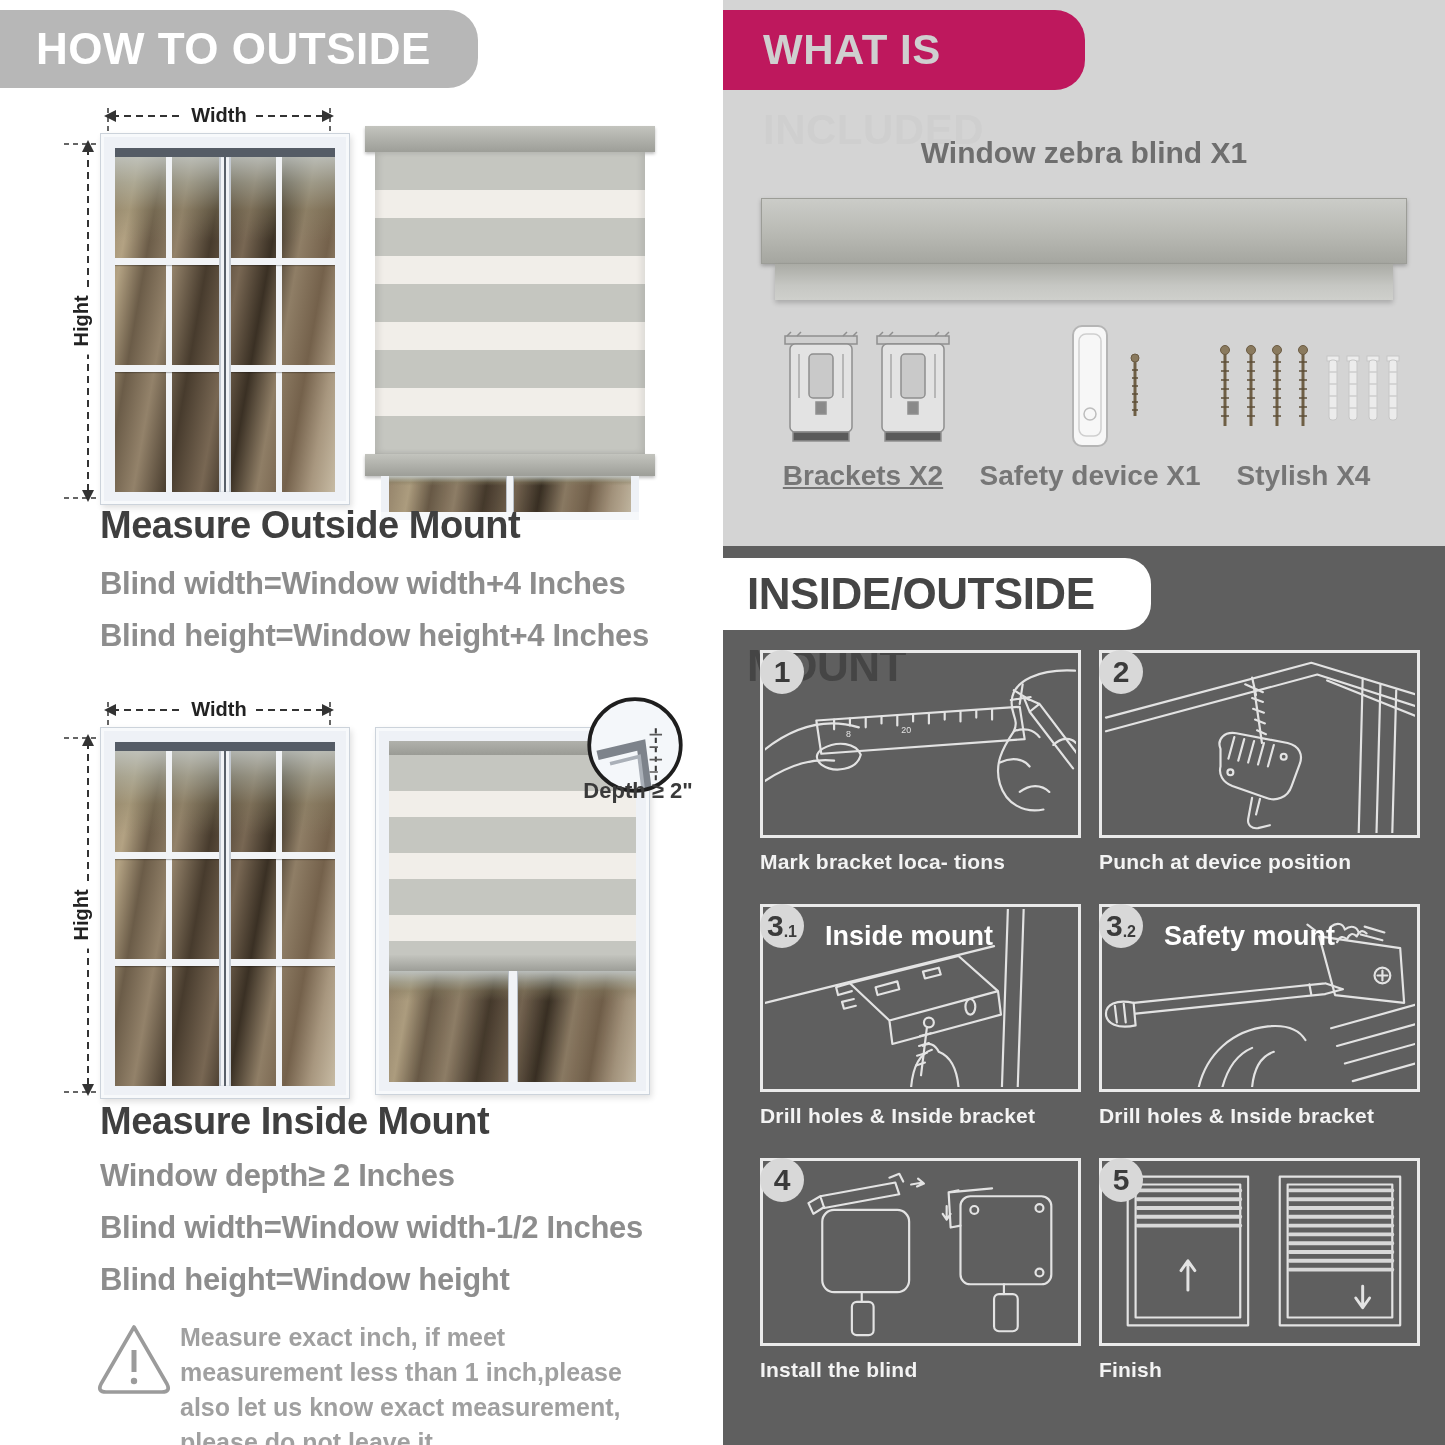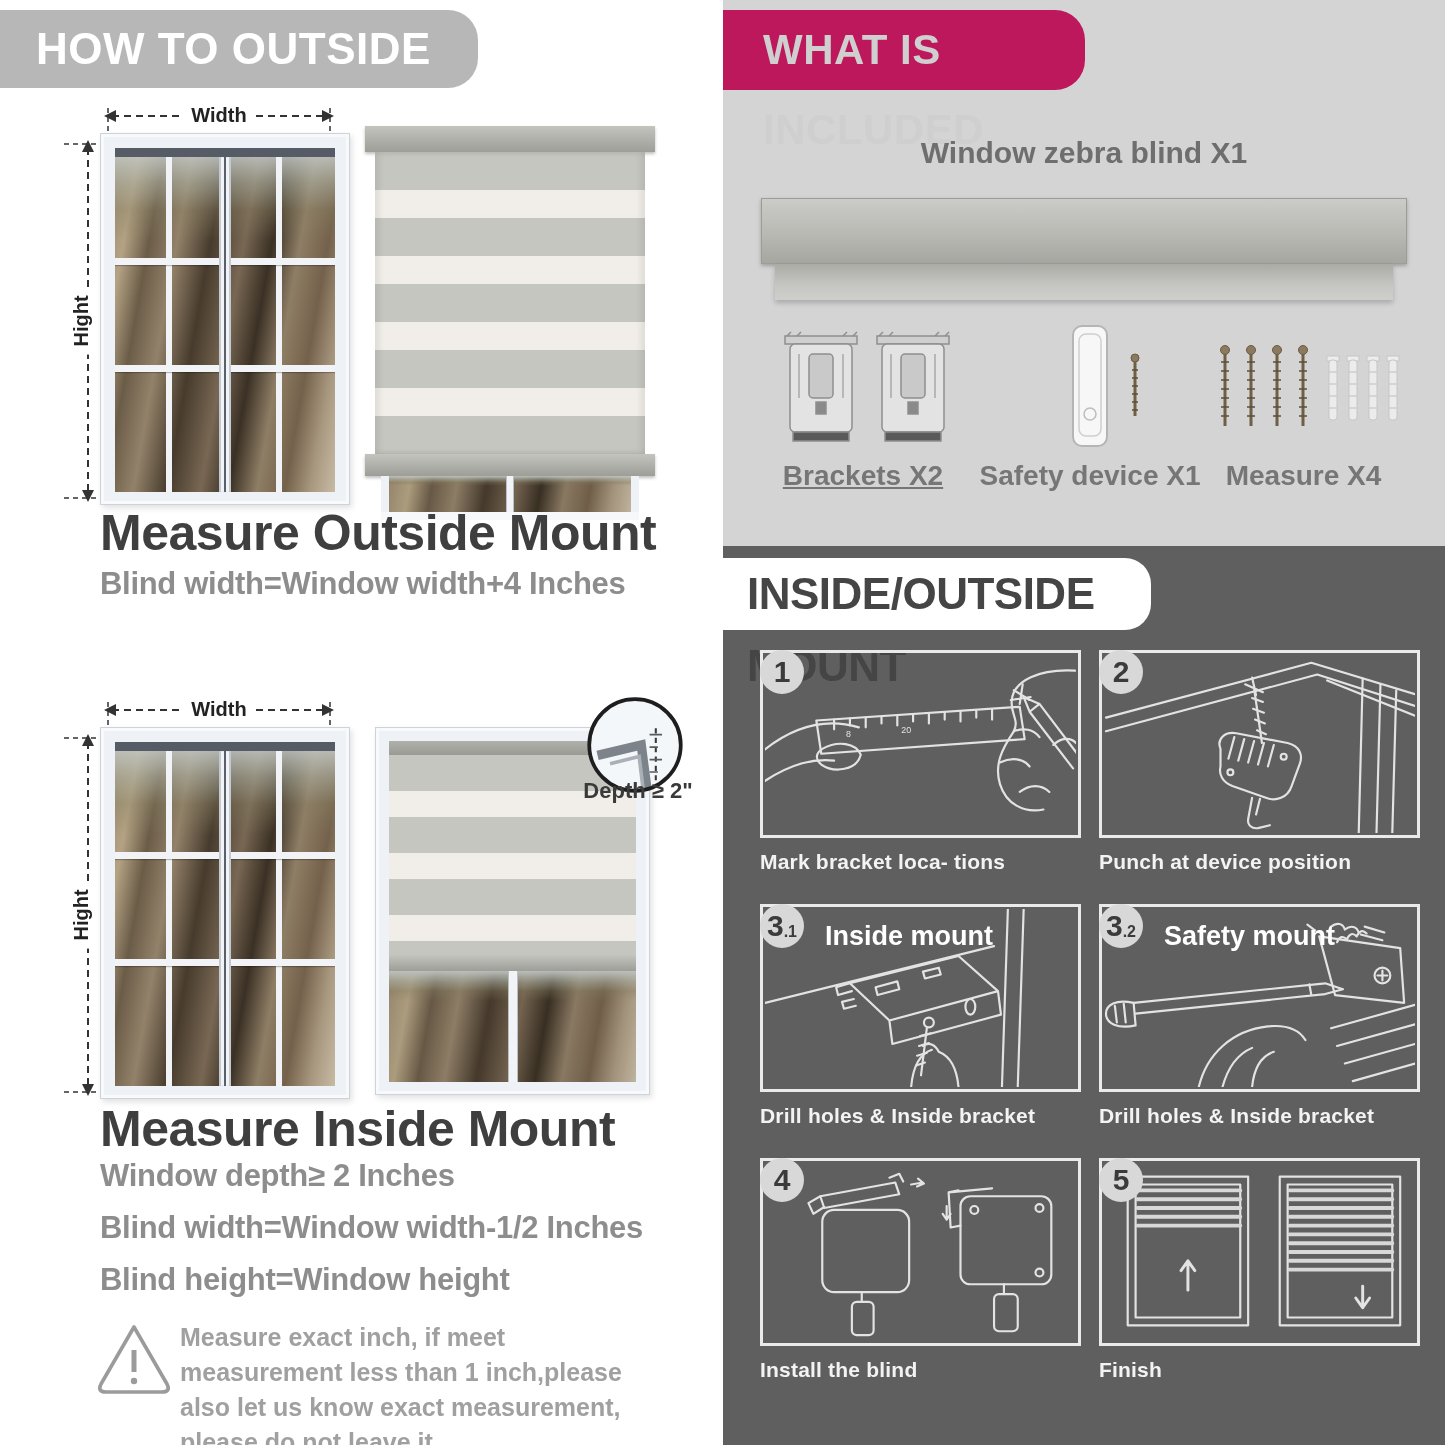--- a/index.html
+++ b/index.html
@@ -5,21 +5,21 @@
   html,body{margin:0;padding:0;background:#fff;}
   .canvas{position:relative;width:1445px;height:1445px;background:#fff;overflow:hidden;
           font-family:"Liberation Sans",sans-serif;}
   .abs{position:absolute;}
 
   
   .howto-header{left:0;top:10px;width:478px;height:78px;background:#b7b7b7;
     border-radius:0 30px 30px 0;color:#fff;font-weight:bold;font-size:44px;
     line-height:78px;padding-left:36px;box-sizing:border-box;letter-spacing:.5px;}
 
-  .h2-dark{font-weight:bold;font-size:50px;color:#3f3f3f;letter-spacing:-.5px;white-space:nowrap;}
+  .h2-dark{font-weight:bold;font-size:38px;color:#3f3f3f;letter-spacing:-.5px;white-space:nowrap;}
   .p-gray{font-weight:bold;font-size:31px;color:#8d8d8d;letter-spacing:-.3px;white-space:nowrap;}
 
   
   .dim-label{position:absolute;background:#fff;padding:0 8px;font-weight:bold;font-size:20px;color:#222;}
   .wlab{top:-2px;left:50%;transform:translateX(-50%);}
   .hlab{top:50%;left:50%;transform:translate(-50%,-50%) rotate(-90deg);}
 
   
   .window{background:#eef1f6;border:1px solid #ccd3db;box-shadow:inset 0 0 0 3px #f7f9fb, 2px 3px 6px rgba(0,0,0,.12);box-sizing:border-box;}
   .glass{position:absolute;left:14px;right:14px;top:14px;bottom:12px;overflow:hidden;}
@@ -132,20 +132,21 @@
     <div class="stripes" style="margin:0 10px;height:302px;"></div>
     <div class="rail-bar" style="height:22px;"></div>
     <div class="sliver" style="margin:0 16px;height:44px;">
       <div class="sg scene"></div>
       <div class="sp"></div>
     </div>
   </div>
 
   <div class="abs h2-dark" style="left:100px;top:504px;">Measure Outside Mount</div>
   <div class="abs p-gray" style="left:100px;top:566px;">Blind width=Window width+4 Inches</div>
+  <div class="abs p-gray" style="left:100px;top:618px;">Blind height=Window height+4 Inches</div>
 
   <div class="abs" style="left:102px;top:700px;width:234px;height:34px;">
     <svg width="234" height="34">
       <line x1="10" y1="10" x2="224" y2="10" stroke="#333" stroke-width="2" stroke-dasharray="7,5"></line>
       <polygon points="2,10 14,4 14,16" fill="#333"></polygon>
         <polygon points="232,10 220,4 220,16" fill="#333"></polygon>
       <line x1="6" y1="2" x2="6" y2="34" stroke="#333" stroke-width="1.5" stroke-dasharray="5,4"></line>
       <line x1="228" y1="2" x2="228" y2="34" stroke="#333" stroke-width="1.5" stroke-dasharray="5,4"></line>
     </svg>
     <span class="dim-label wlab">Width</span>
@@ -303,21 +304,21 @@
                 <rect x="-6" y="14" width="12" height="5" fill="#ededed" stroke="#c6c6c6"></rect>
                 <rect x="-4" y="18" width="8" height="60" rx="3" fill="#ececec" stroke="#c6c6c6"></rect>
                 <path d="M-4,30 h8 M-4,42 h8 M-4,54 h8 M-4,66 h8" stroke="#cdcdcd" stroke-width="1.4"></path>
               </g>
           </g>
         </svg>
       </div>
 
       <span class="comp-label" style="left:30px;width:220px;text-decoration:underline;">Brackets X2</span>
       <span class="comp-label" style="left:243px;width:248px;">Safety device X1</span>
-      <span class="comp-label" style="left:483px;width:195px;">Measure X4</span>
+      <span class="comp-label" style="left:483px;width:195px;">Stylish X4</span>
     </div>
 
     <div class="mount">
       <div class="mnt-header">INSIDE/OUTSIDE MOUNT</div>
 
       <div class="steps">
 
         <div class="step">
           <div class="step-box">
             <div class="badge">

